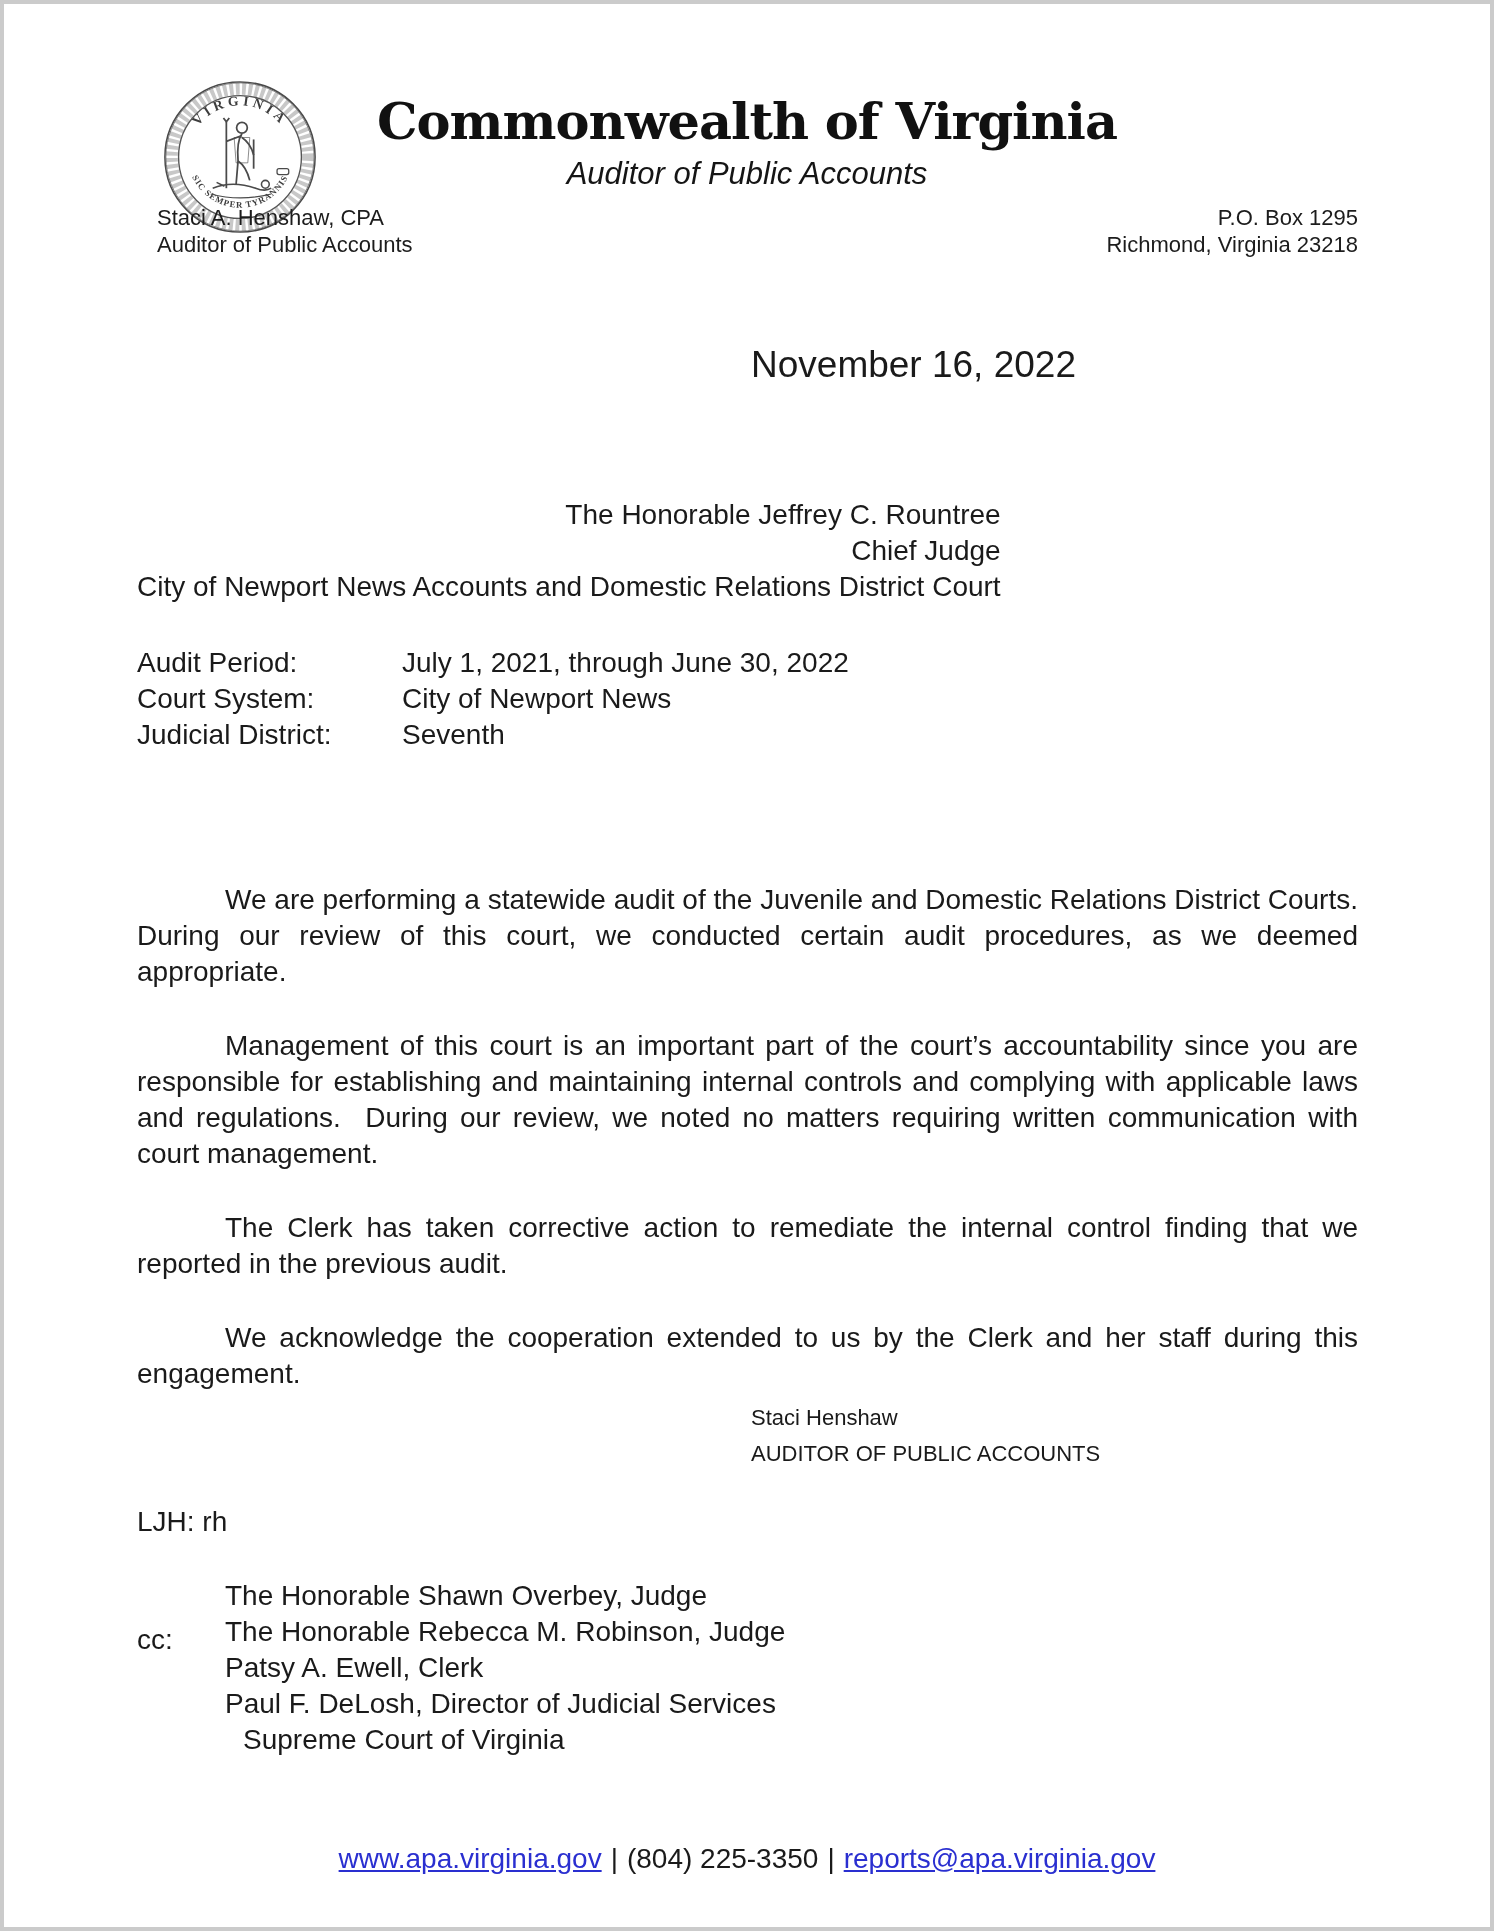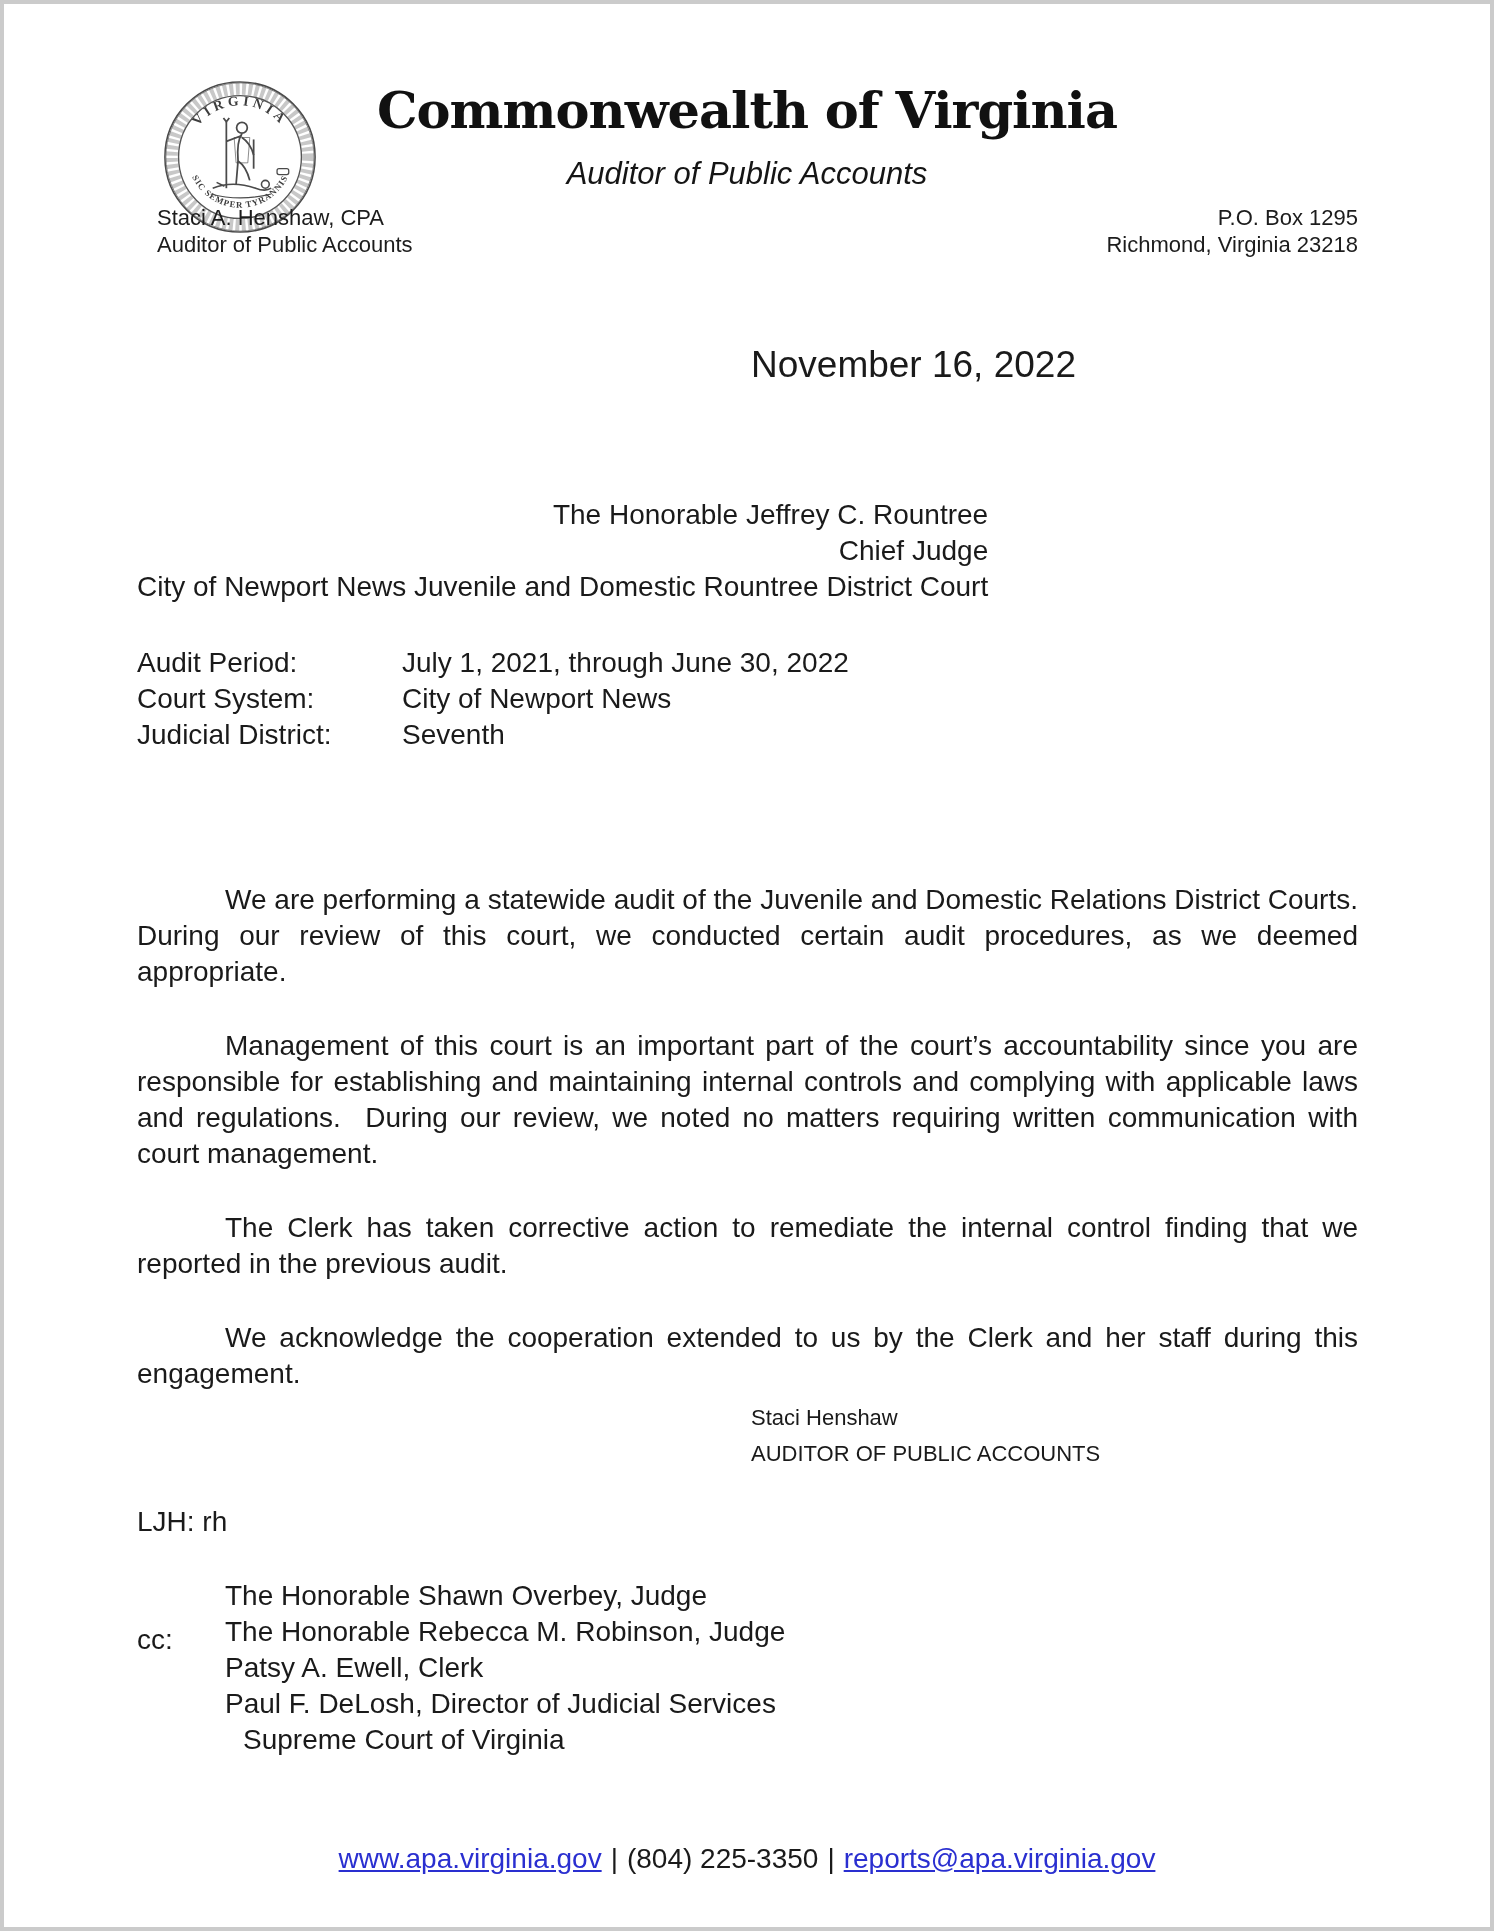--- a/index.html
+++ b/index.html
@@ -11,21 +11,21 @@
     border:4px solid #cbcbcb;
     font-family:"Liberation Sans",sans-serif;
     color:#1a1a1a;
     overflow:hidden;
   }
   .abs{position:absolute;}
   
   .seal{left:158px;top:74px;width:156px;height:158px;}
   .seal svg{width:100%;height:100%;}
   .title{
-    left:0;right:0;top:76px;margin:0;
+    left:0;right:0;top:87px;margin:0;
     text-align:center;
     font-family:"DejaVu Serif",serif;
     font-weight:bold;
     font-size:51px;
     letter-spacing:-1px;
     color:#111;
   }
   .subtitle{
     left:0;right:0;top:152px;
     text-align:center;
@@ -116,21 +116,21 @@
   <div class="abs hdr-block hdr-right">
     <div>P.O. Box 1295</div>
     <div>Richmond, Virginia 23218</div>
   </div>
 
   <div class="abs date-line">November 16, 2022</div>
 
   <div class="abs recipient">
     <div>The Honorable Jeffrey C. Rountree</div>
     <div>Chief Judge</div>
-    <div>City of Newport News Juvenile and Domestic Rountree District Court</div>
+    <div>City of Newport News Accounts and Domestic Relations District Court</div>
   </div>
 
   <div class="abs audit-info">
     <div class="audit-row">
       <div class="audit-label">Audit Period:</div>
       <div>July 1, 2021, through June 30, 2022</div>
     </div>
     <div class="audit-row">
       <div class="audit-label">Court System:</div>
       <div>City of Newport News</div>

